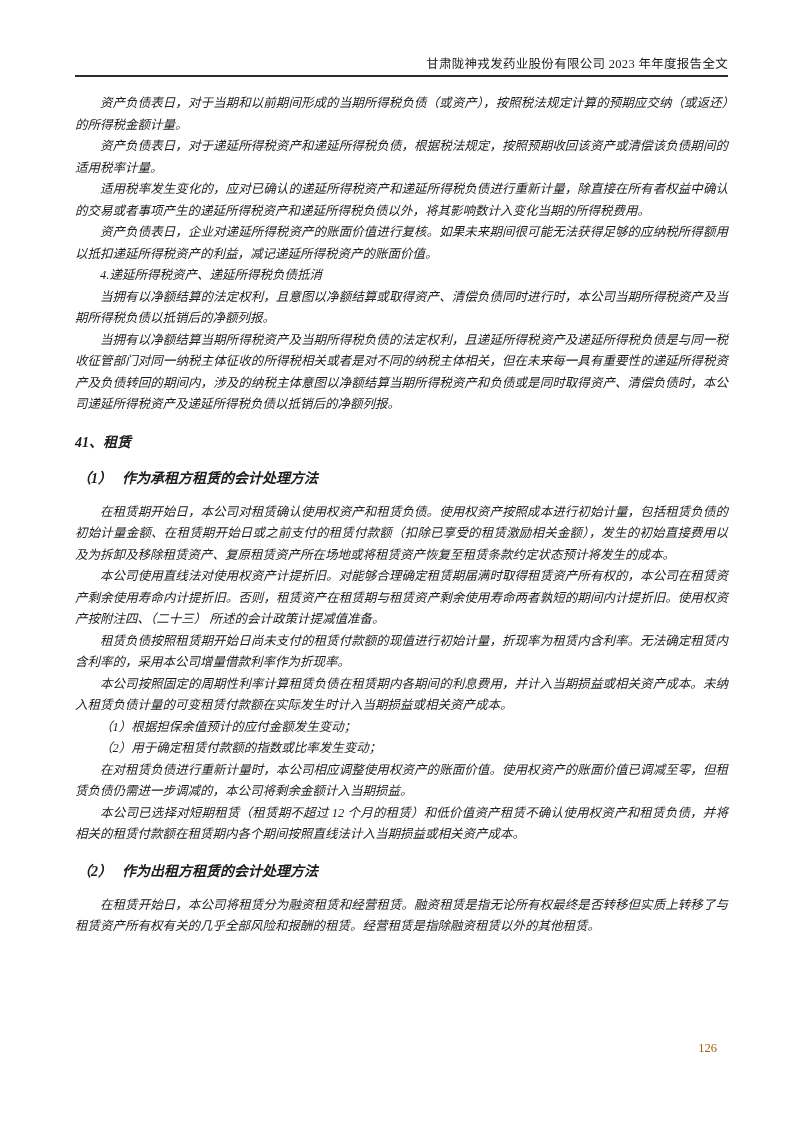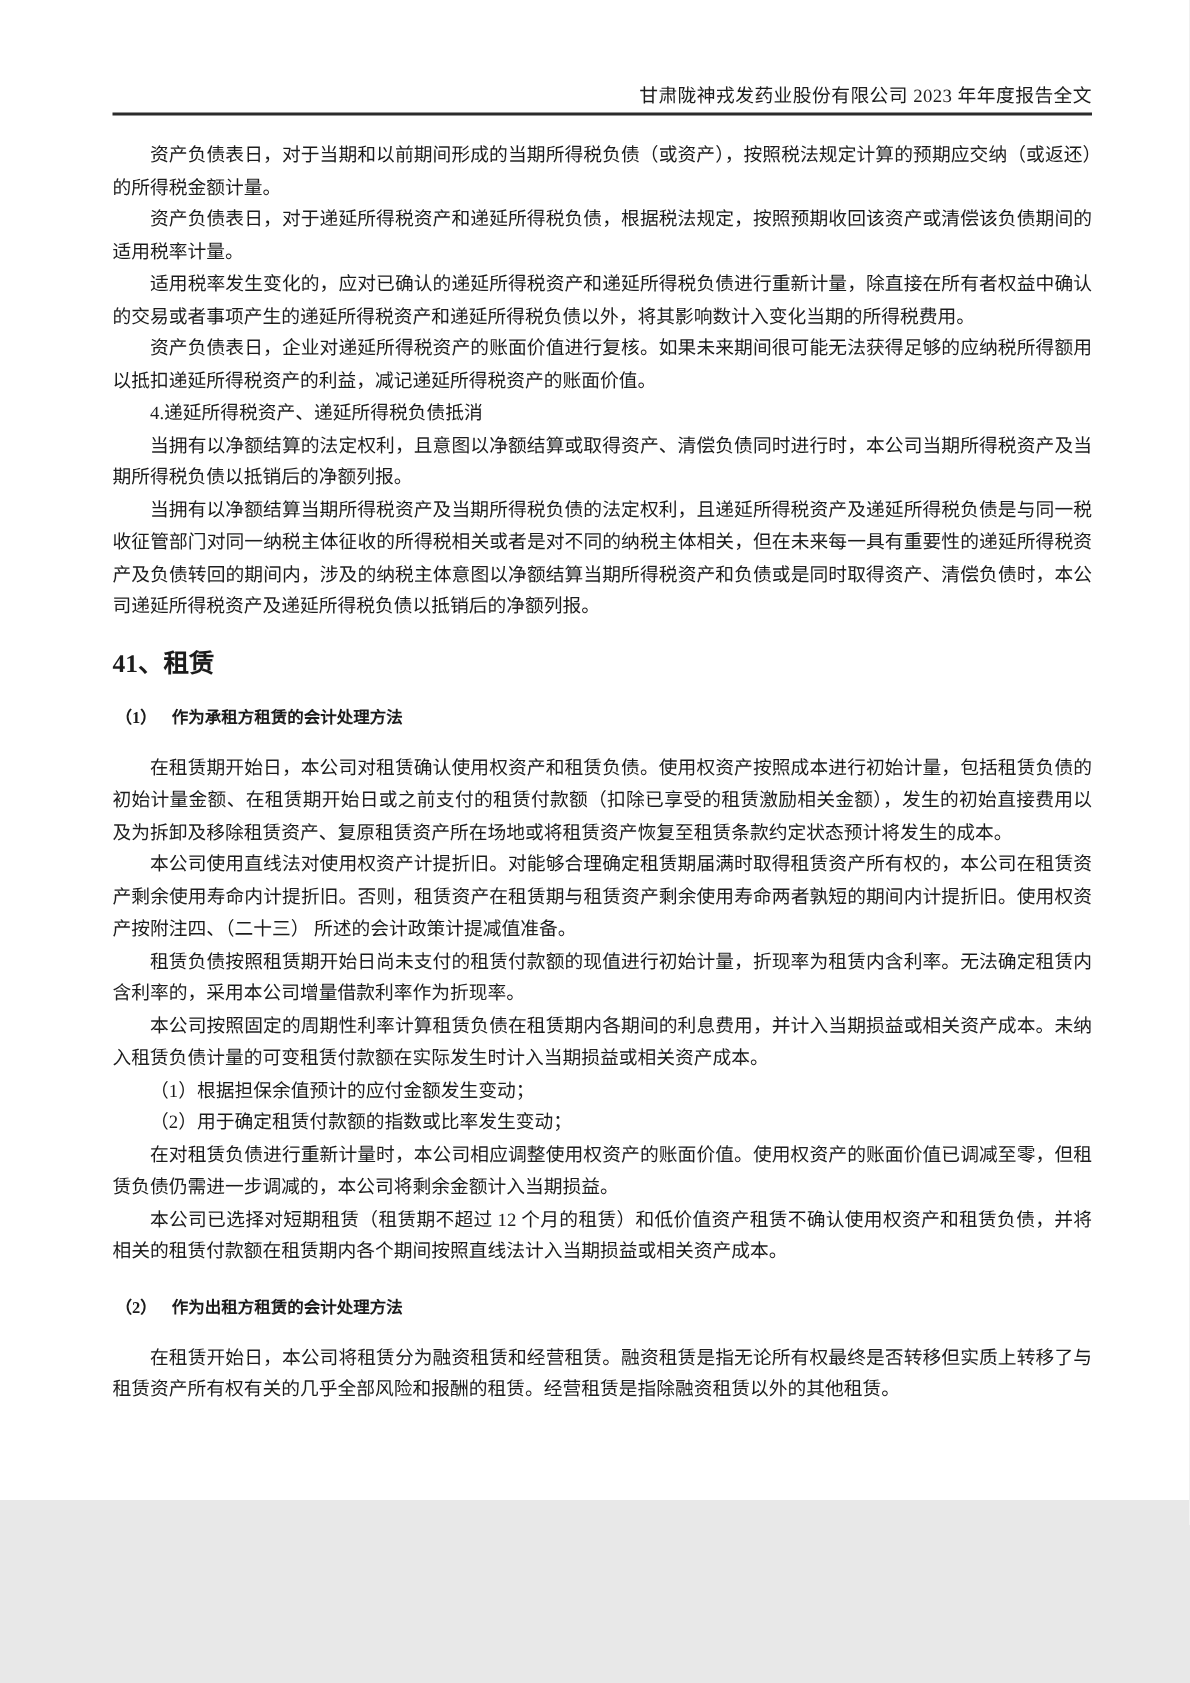--- a/index.html
+++ b/index.html
@@ -1,20 +1,20 @@
 <!DOCTYPE html>
 <html lang="zh-CN"><head>
 <meta charset="utf-8">
 <style>
   * { margin: 0; padding: 0; box-sizing: border-box; }
   html, body { background: #e8e8e8; }
   .page {
     position: relative;
     width: 793px;
-    height: 1000px;
+    height: 1122px;
     margin: 0 auto;
     background: #ffffff;
     font-family: "Liberation Serif", "DejaVu Serif", serif;
     color: #1c1c1c;
     overflow: hidden;
   }
   .header {
     margin: 0 65px 0 75px;
     padding-top: 56px;
   }
@@ -28,34 +28,35 @@
   .header-rule {
     border-bottom: 2px solid #2b2b2b;
     margin-top: 3px;
   }
   .content {
     margin: 0 65px 0 75px;
     padding-top: 16px;
     font-size: 12.5px;
     line-height: 21.5px;
     text-align: justify;
+    font-style: italic;
   }
   .content p {
     text-indent: 2em;
   }
   .section-heading {
-    font-size: 17px;
+    font-size: 14px;
     font-weight: bold;
     margin-top: 17px;
     margin-bottom: 12px;
     line-height: 20px;
     text-indent: 0;
   }
   .subsection-heading {
-    font-size: 11px;
+    font-size: 14px;
     font-weight: bold;
     margin-top: 16px;
     margin-bottom: 13px;
     line-height: 20px;
     text-indent: 2px;
   }
   .subsection-heading .sub-no { margin-right: 10px; }
   .after-heading { margin-top: 9px; }
   .page-number {
     position: absolute;

